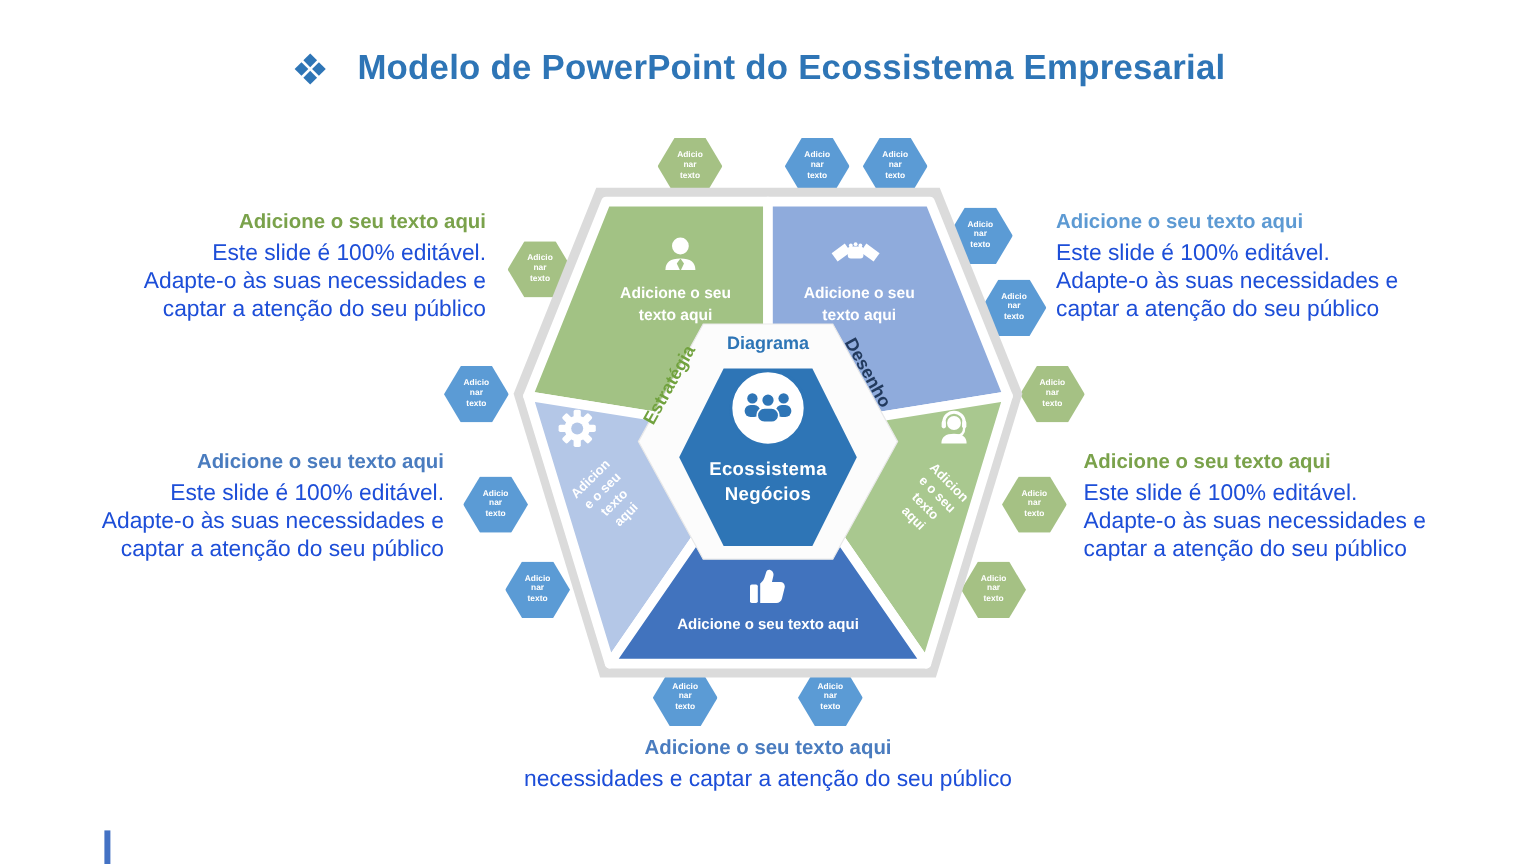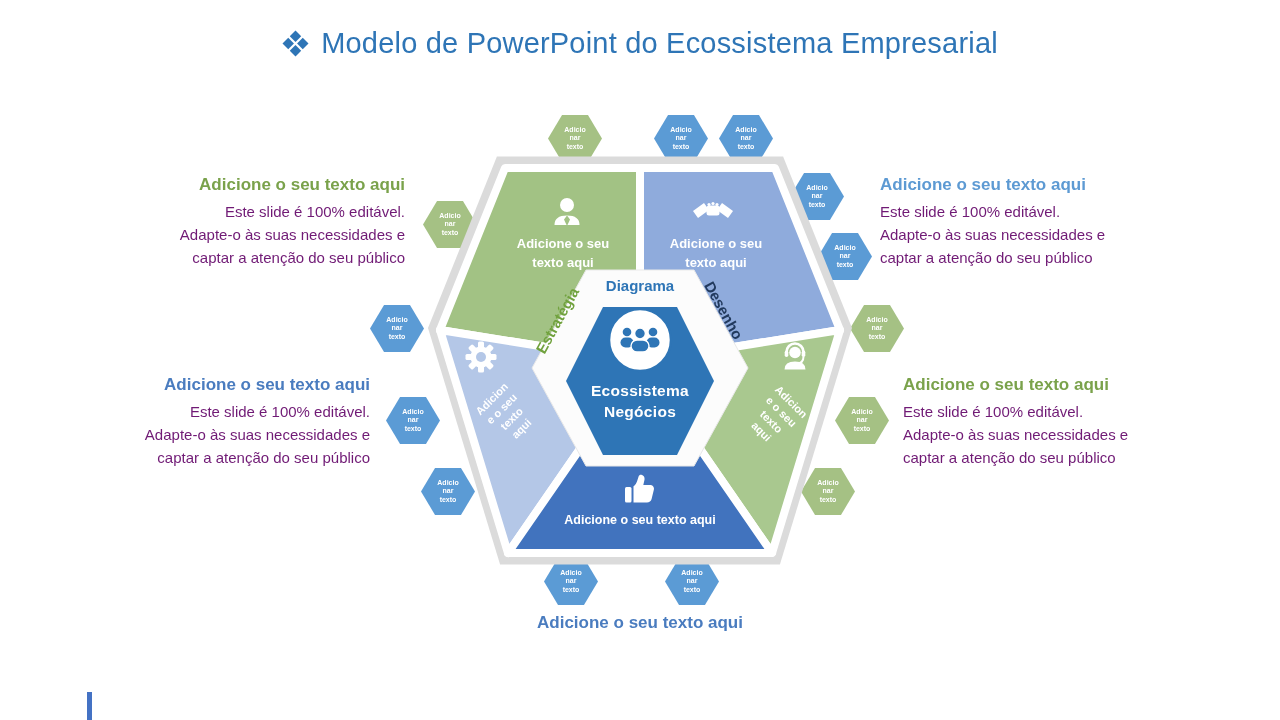--- a/index.html
+++ b/index.html
@@ -8,21 +8,21 @@
     font-family:"Liberation Sans","DejaVu Sans",sans-serif;position:relative;
   }
   .slide{position:absolute;inset:0;}
 
   
   .title-row{
     position:absolute;top:27px;left:0;width:100%;
     display:flex;justify-content:center;align-items:center;gap:12px;
   }
   .title-row h1{
-    margin:0;font-size:29px;font-weight:normal;color:#2E75B6;letter-spacing:.2px;
+    margin:14px;font-size:29px;font-weight:bold;color:#2E75B6;letter-spacing:.2px;
   }
   .title-diamond{display:inline-block;line-height:0;}
 
   
   .hex{
     position:absolute;width:54px;height:47px;z-index:1;
     display:flex;align-items:center;justify-content:center;text-align:center;
     color:#ffffff;font-weight:bold;font-size:7px;line-height:1.15;
     clip-path:polygon(26% 0%,74% 0%,100% 50%,74% 100%,26% 100%,0% 50%);
   }
@@ -35,21 +35,21 @@
   svg text{font-family:"Liberation Sans","DejaVu Sans",sans-serif;text-anchor:middle;}
   .ring-label{font-size:15px;font-weight:bold;}
   .center-name{font-size:15.5px;font-weight:bold;fill:#ffffff;letter-spacing:.3px;}
   .sec-text{font-size:13px;font-weight:bold;fill:#ffffff;}
   .sec-text-sm{font-size:11px;font-weight:bold;fill:#ffffff;}
   .sec-bottom-text{font-size:12.5px;font-weight:bold;fill:#ffffff;}
 
   
   .callout{position:absolute;z-index:3;}
   .callout .heading{font-size:17px;font-weight:bold;line-height:20px;margin-bottom:5px;}
-  .callout .body{font-size:15px;color:#701a75;line-height:23px;}
+  .callout .body{font-size:19px;color:#1d4ed8;line-height:23px;}
   .align-right{text-align:right;}
   .align-left{text-align:left;}
   .align-center{text-align:center;}
   .h-green{color:#7AA24B;}
   .h-blue{color:#4A7CBF;}
   .h-skyblue{color:#5D9AD3;}
 
   .decor-bar{position:absolute;left:87px;top:692px;width:5px;height:28px;background:#4472C4;z-index:0;}
 </style>
 </head>
@@ -241,17 +241,18 @@
     <div class="body">
       <div>Este slide é 100% editável.</div>
       <div>Adapte-o às suas necessidades e</div>
       <div>captar a atenção do seu público</div>
     </div>
   </div>
 
   <div class="callout align-center" style="left:390px;top:613px;width:500px">
     <div class="heading h-blue">Adicione o seu texto aqui</div>
     <div class="body">
+      <div>necessidades e captar a atenção do seu público</div>
     </div>
   </div>
 
   <div class="decor-bar"></div>
 </div>
 
 </body></html>

